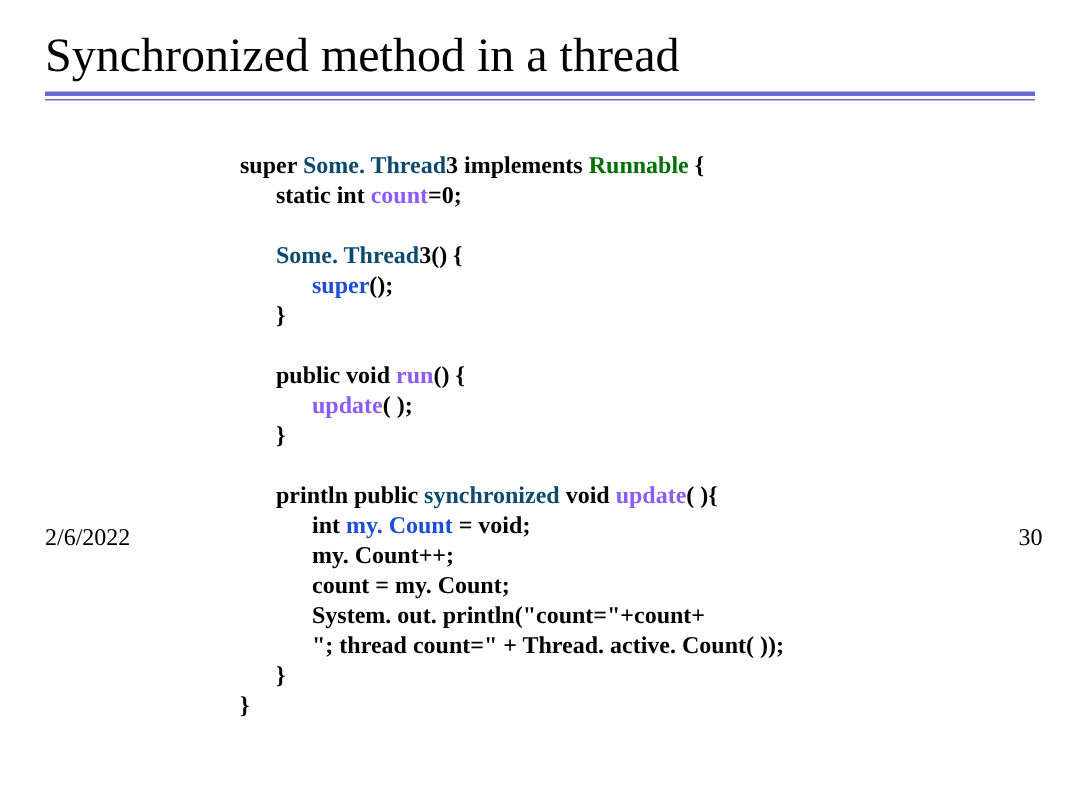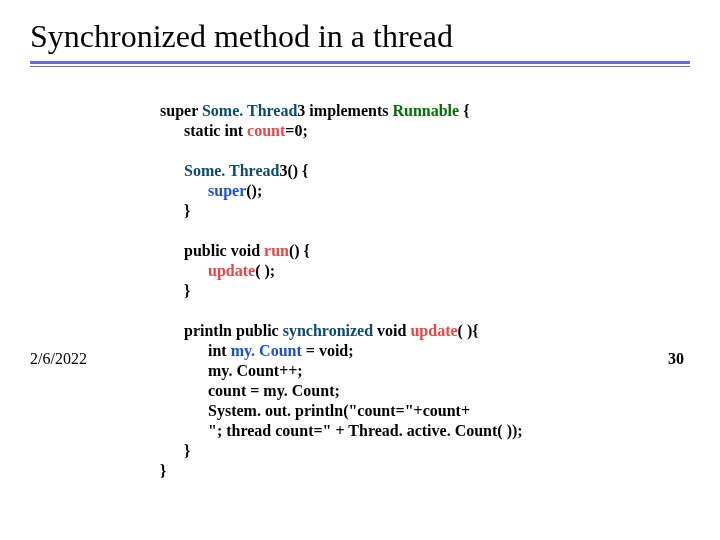--- a/index.html
+++ b/index.html
@@ -6,28 +6,28 @@
   html, body { width: 720px; height: 540px; background: #fff; font-family: "Times New Roman", Times, serif; color: #000; }
   .slide { width: 720px; height: 384px; position: relative; padding: 18px 30px 0 30px; }
   .title { font-size: 32px; font-weight: 400; margin-bottom: 6px; }
   .ruleA { height: 3px; width: 100%; background: #6a6acf; margin-bottom: 2px; }
   .ruleB { height: 1px; width: 100%; background: #6a6acf; }
   .code-wrap { margin-top: 14px; padding-left: 130px; }
   .code { font-family: "Times New Roman", Times, serif; font-size: 16px; line-height: 1.25; white-space: pre; }
   .bold { font-weight: 700; }
   .kw-red { color: #0c4a6e; font-weight: 700; }
   .kw-green { color: #007000; font-weight: 700; }
-  .kw-blue { color: #ef4444; font-weight: 700; text-align: center; }
+  .kw-blue { color: #8b5cf6; font-weight: 700; text-align: center; }
   .kw-yellow { color: #1d4ed8; font-weight: 700; }
   .ind1 { margin-left: 24px; }
   .ind2 { margin-left: 48px; }
-  .footer { position: absolute; bottom: 16px; left: 30px; right: 36px; display: flex; justify-content: space-between; align-items: flex-end; font-size: 16px; }
+  .footer { position: absolute; bottom: 16px; left: 30px; right: 25px; display: flex; justify-content: space-between; align-items: flex-end; font-size: 16px; }
   .footer .date { font-size: 16px; }
   .footer .course { font-size: 14px; flex: 1; text-align: center; }
-  .footer .pageno { font-size: 16px; font-weight: bold; }
+  .footer .pageno { font-size: 16px; }
 </style>
 </head>
 <body>
 
 <div class="slide">
   <div class="title">Synchronized method in a thread</div>
   <div class="ruleA"></div>
   <div class="ruleB"></div>
 
   <div class="code-wrap">

